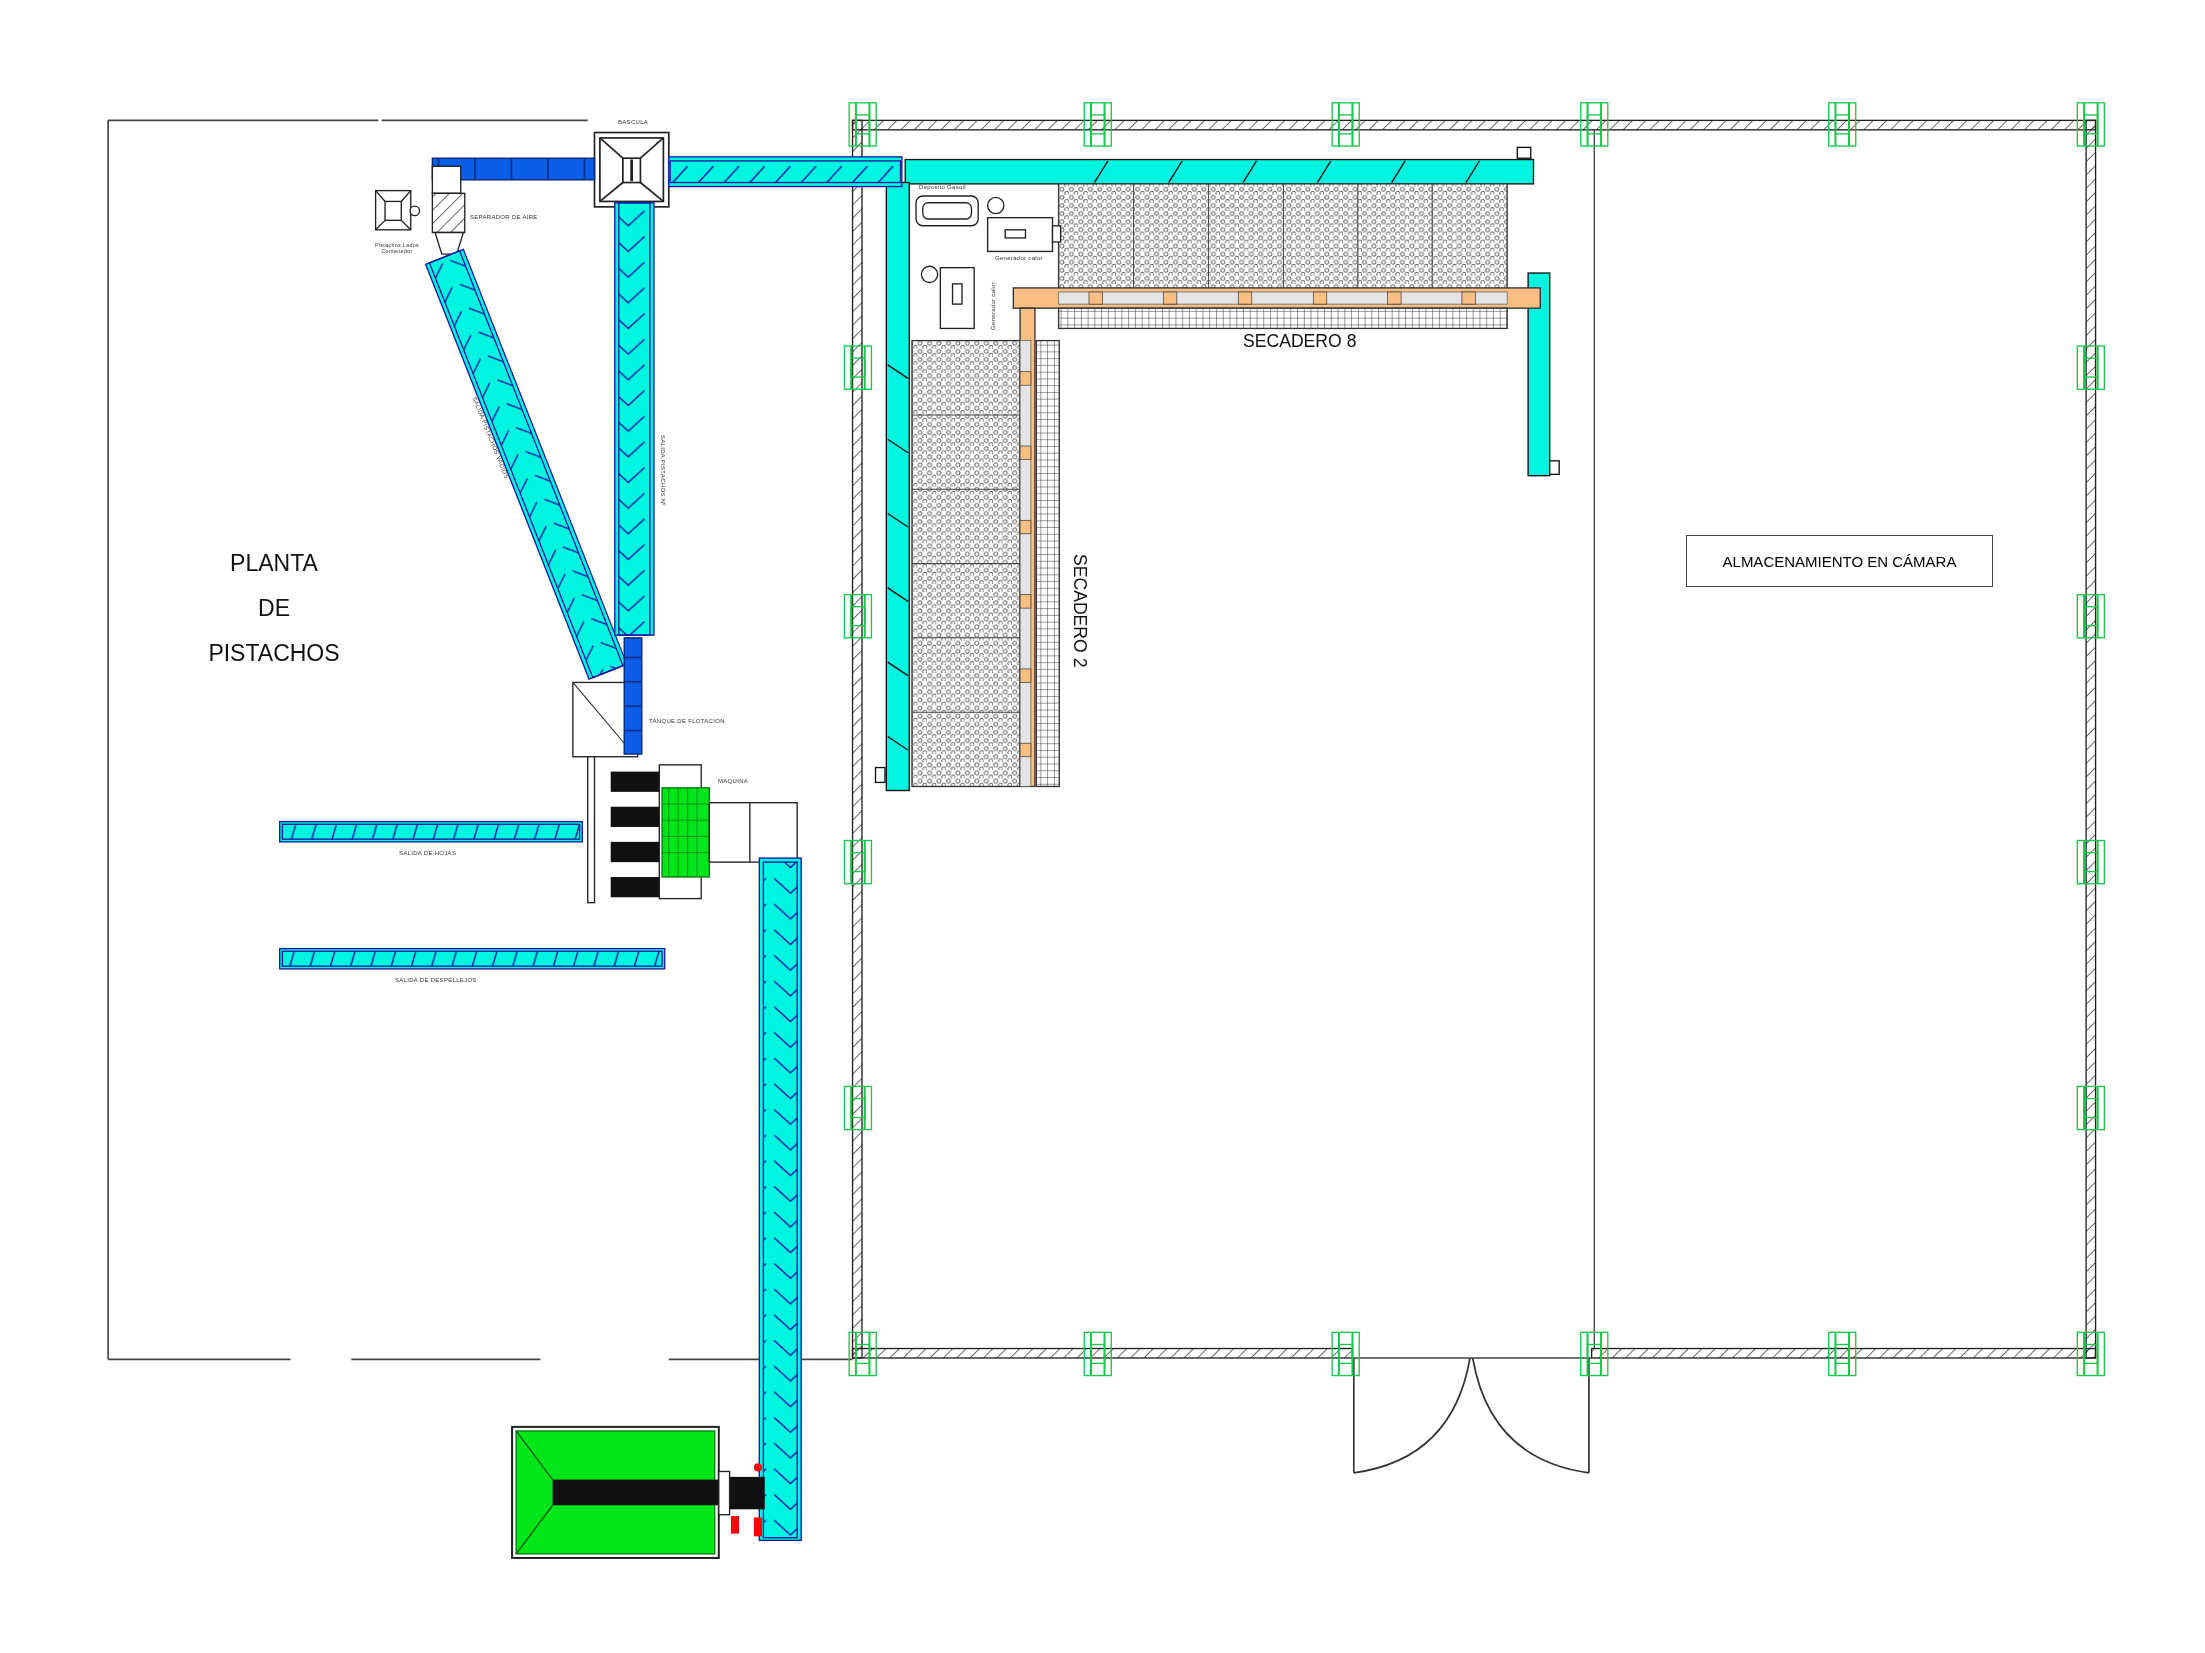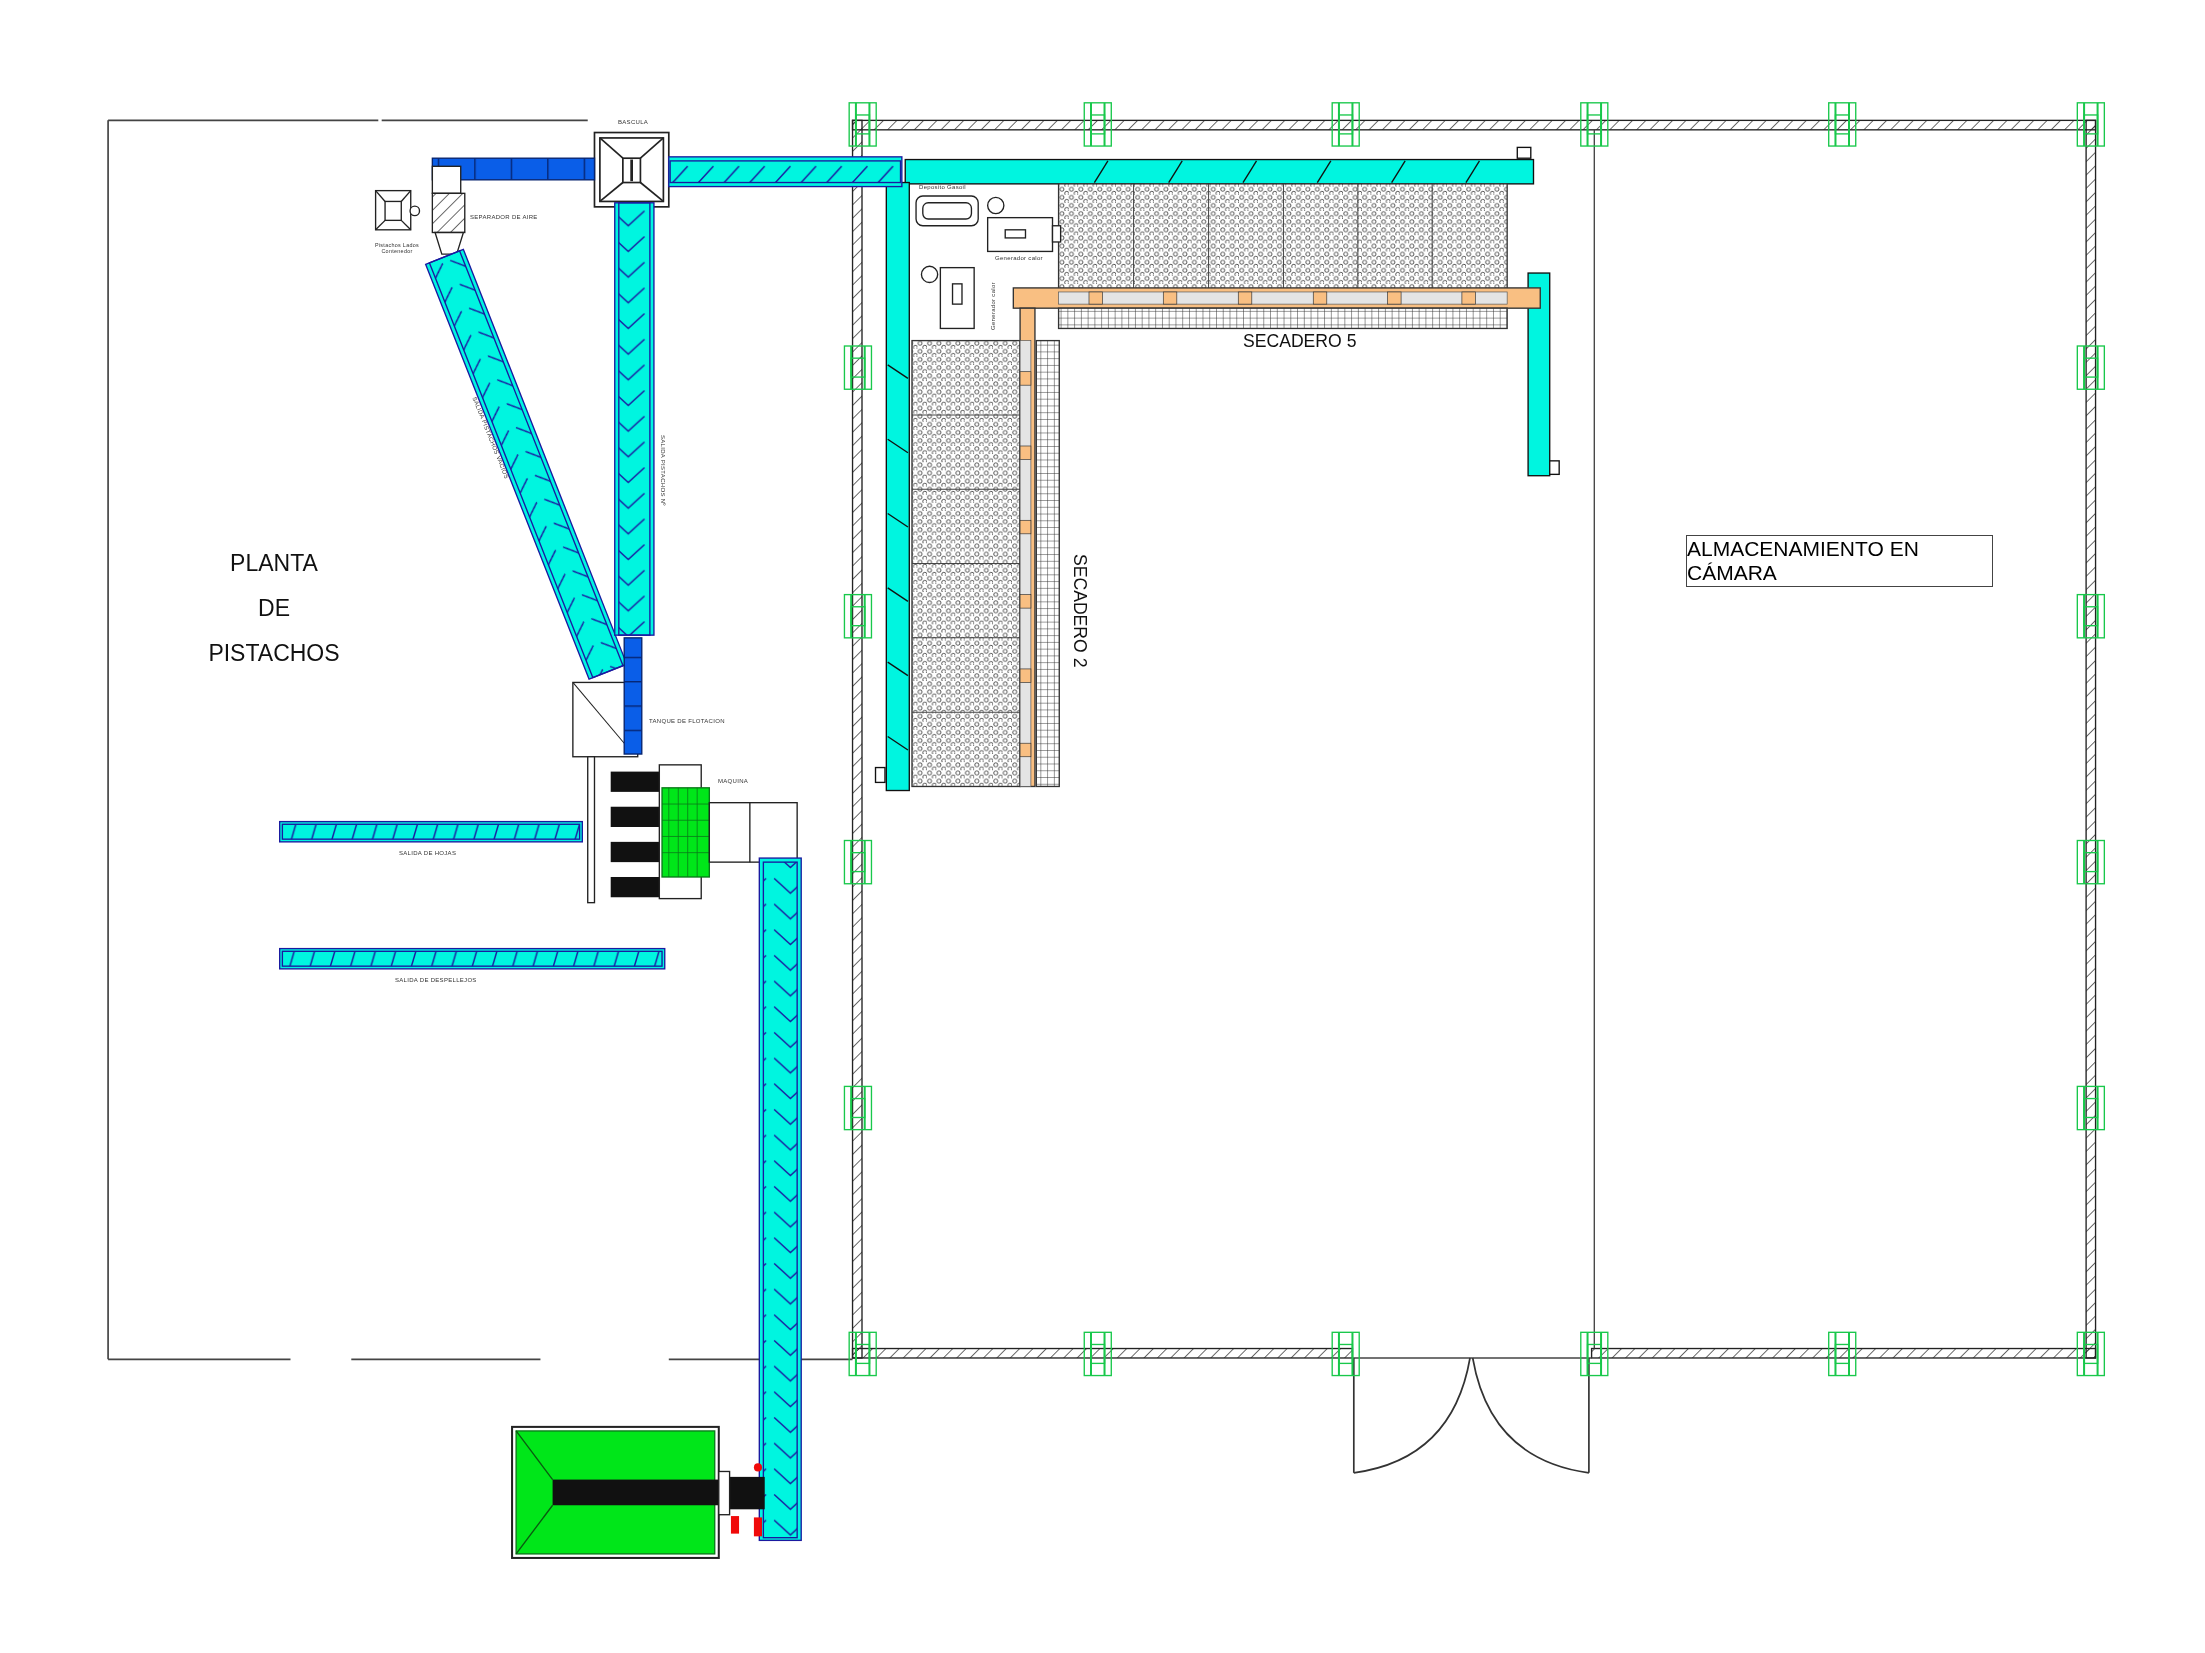--- a/index.html
+++ b/index.html
@@ -2,21 +2,21 @@
 <html style="font-size:10.8px"><head>
 <meta charset="utf-8">
 <style>
   html,body{margin:0;padding:0;background:#ffffff;}
   body{width:2205px;height:1654px;overflow:hidden;position:relative;font-family:"Liberation Sans",sans-serif;}
   #plan{position:absolute;left:0;top:0;width:2205px;height:1654px;}
   .lbl{position:absolute;color:#111;white-space:nowrap;font-family:"Liberation Sans",sans-serif;}
   .small{font-size:6px;letter-spacing:0.3px;color:#333;}
   .big{font-size:23px;text-align:center;line-height:45px;}
   .mid{font-size:17.6px;}
-  .boxlabel{position:absolute;border:1.4px solid #444;background:#fff;display:flex;align-items:center;justify-content:center;font-size:21px;}
+  .boxlabel{position:absolute;border:1.4px solid #444;background:#fff;display:flex;align-items:center;justify-content:center;font-size:15px;}
   .vert{transform-origin:left top;}
 </style>
 </head>
 <body>
 
 <svg id="plan" viewBox="0 0 3264 2448" xmlns="http://www.w3.org/2000/svg">
   <defs>
     <pattern id="hatch" width="14" height="14" patternUnits="userSpaceOnUse" patternTransform="rotate(45)">
       <line x1="0" y1="0" x2="0" y2="14" stroke="#222" stroke-width="2"></line>
     </pattern>
@@ -301,21 +301,21 @@
 <div class="lbl big" style="left:139px;top:541px;width:270px;">
   <div>PLANTA</div>
   <div>DE</div>
   <div>PISTACHOS</div>
 </div>
 
 <div class="boxlabel" style="left:1686px;top:535px;width:305px;height:50px;">
   <span>ALMACENAMIENTO EN CÁMARA</span>
 </div>
 
-<div class="lbl mid" style="left:1243px;top:331px;">SECADERO 5</div>
+<div class="lbl mid" style="left:1243px;top:331px;">SECADERO 8</div>
 <div class="lbl mid vert" style="left:1090px;top:554px;transform:rotate(90deg);">SECADERO 2</div>
 
 <div class="lbl small" style="left:618px;top:119px;">BASCULA</div>
 <div class="lbl small" style="left:470px;top:214px;">SEPARADOR DE AIRE</div>
 <div class="lbl small" style="left:370px;top:242px;font-size:5.4px;width:54px;white-space:normal;text-align:center;">Pistachos Lados Contenedor</div>
 <div class="lbl small vert" style="left:477px;top:396px;transform:rotate(68deg);">SALIDA PISTACHOS VACIOS</div>
 <div class="lbl small vert" style="left:666px;top:435px;transform:rotate(90deg);">SALIDA PISTACHOS Nº</div>
 <div class="lbl small" style="left:649px;top:718px;">TANQUE DE FLOTACION</div>
 <div class="lbl small" style="left:718px;top:778px;">MAQUINA</div>
 <div class="lbl small" style="left:399px;top:850px;">SALIDA DE HOJAS</div>

